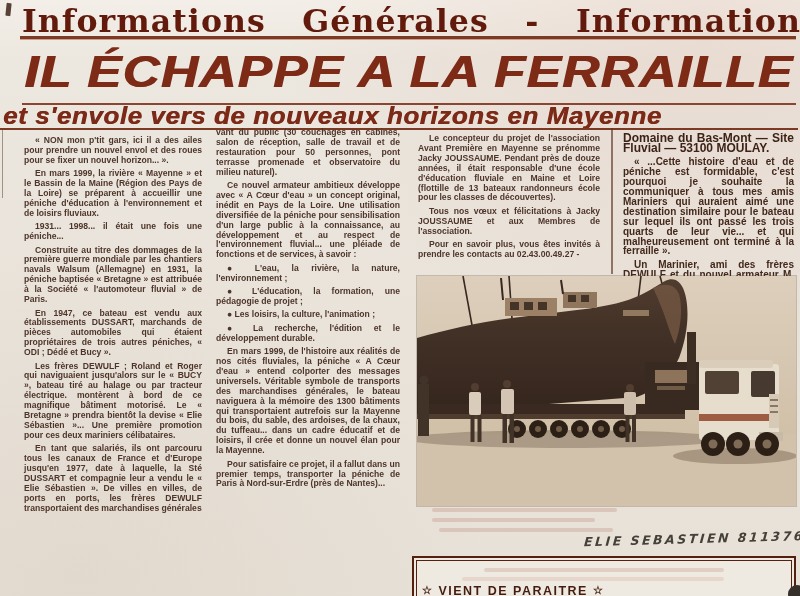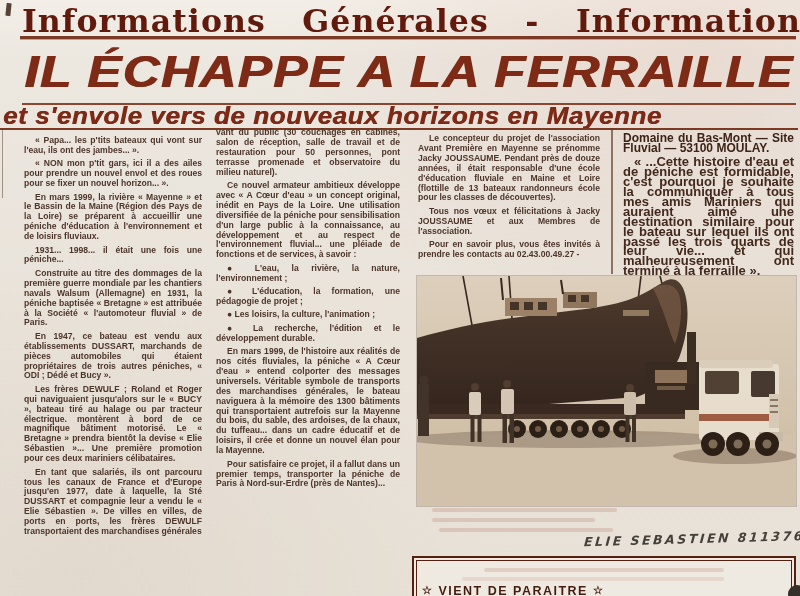--- a/index.html
+++ b/index.html
@@ -29,21 +29,21 @@
   
   .col{position:absolute;}
   .col p{margin:0 0 3.5px;font:700 8.6px/9.9px "Liberation Sans",sans-serif;
     color:#4e352a;text-align:justify;text-indent:11px;
     -webkit-hyphens:auto;hyphens:auto;}
   .col p.noindent{text-indent:0;}
   .col1{left:24px;top:136px;width:178px;}
   .col2{left:216px;top:128px;width:184px;}
   .col3{left:418px;top:134px;width:182px;}
   .col4{left:623px;top:134px;width:171px;}
-  .col4 p{color:#43281c;font-size:13px;}
+  .col4 p{color:#43281c;font-size:10px;}
   .col4 .colhead{font-size:12px;color:#3d2317;text-indent:0;}
   .vrule{position:absolute;left:611px;top:128px;width:2px;height:146px;background:rgba(95,55,38,.65);}
   
   .photo{position:absolute;left:417px;top:276px;width:379px;height:230px;
     outline:1px solid rgba(80,60,45,.25);box-shadow:0 0 6px rgba(120,90,70,.2) inset;}
   .photo svg{display:block;width:100%;height:100%;}
   
   .bleed{position:absolute;left:432px;top:508px;width:185px;}
   .bleed i{display:block;height:4px;margin:0 0 6px;border-radius:2px;
     background:rgba(186,126,110,.28);filter:blur(.6px);}
@@ -81,21 +81,20 @@
 
   <div class="masthead">Informations Générales - Informations</div>
   <div class="masthead-rule"></div>
 
   <div class="headline">IL ÉCHAPPE A LA FERRAILLE</div>
   <div class="rule-headline"></div>
   <div class="subheadline">et s'envole vers de nouveaux horizons en Mayenne</div>
   <div class="rule-sub"></div>
 
   <div class="col col1">
-    <p>« Papa... les p'tits bateaux qui vont sur l'eau, ils ont des jambes... ».</p>
     <p>« NON mon p'tit gars, ici il a des ailes pour prendre un nouvel envol et des roues pour se fixer un nouvel horizon... ».</p>
     <p>En mars 1999, la rivière « Mayenne » et le Bassin de la Maine (Région des Pays de la Loire) se préparent à accueillir une péniche d'éducation à l'environnement et de loisirs fluviaux.</p>
     <p>1931... 1998... il était une fois une péniche...</p>
     <p>Construite au titre des dommages de la première guerre mondiale par les chantiers navals Walsum (Allemagne) en 1931, la péniche baptisée « Bretagne » est attribuée à la Société « l'automoteur fluvial » de Paris.</p>
     <p>En 1947, ce bateau est vendu aux établissements DUSSART, marchands de pièces automobiles qui étaient propriétaires de trois autres péniches, « ODI ; Dédé et Bucy ».</p>
     <p>Les frères DEWULF ; Roland et Roger qui naviguaient jusqu'alors sur le « BUCY », bateau tiré au halage ou par tracteur électrique. montèrent à bord de ce magnifique bâtiment motorisé. Le « Bretagne » prendra bientôt la devise « Elie Sébastien »... Une première promotion pour ces deux mariniers célibataires.</p>
     <p>En tant que salariés, ils ont parcouru tous les canaux de France et d'Europe jusqu'en 1977, date à laquelle, la Sté DUSSART et compagnie leur a vendu le « Elie Sébastien ». De villes en villes, de ports en ports, les frères DEWULF transportaient des marchandises générales</p>
   </div>
 
   <div class="col col2">

